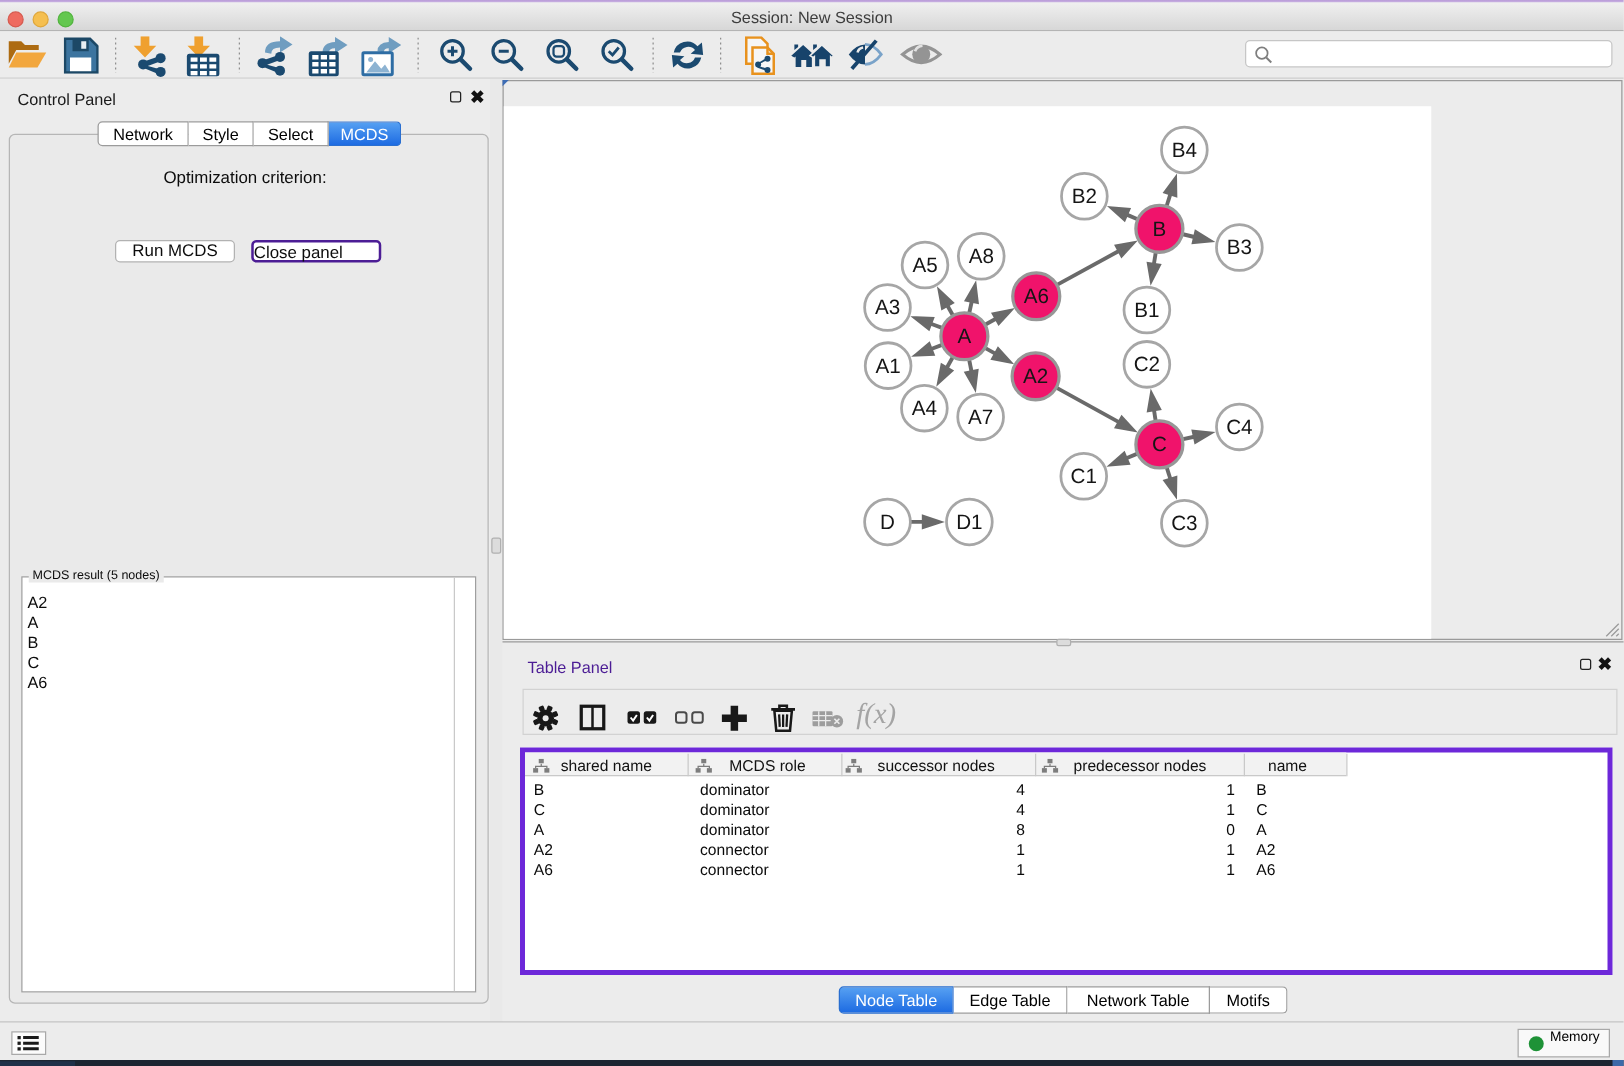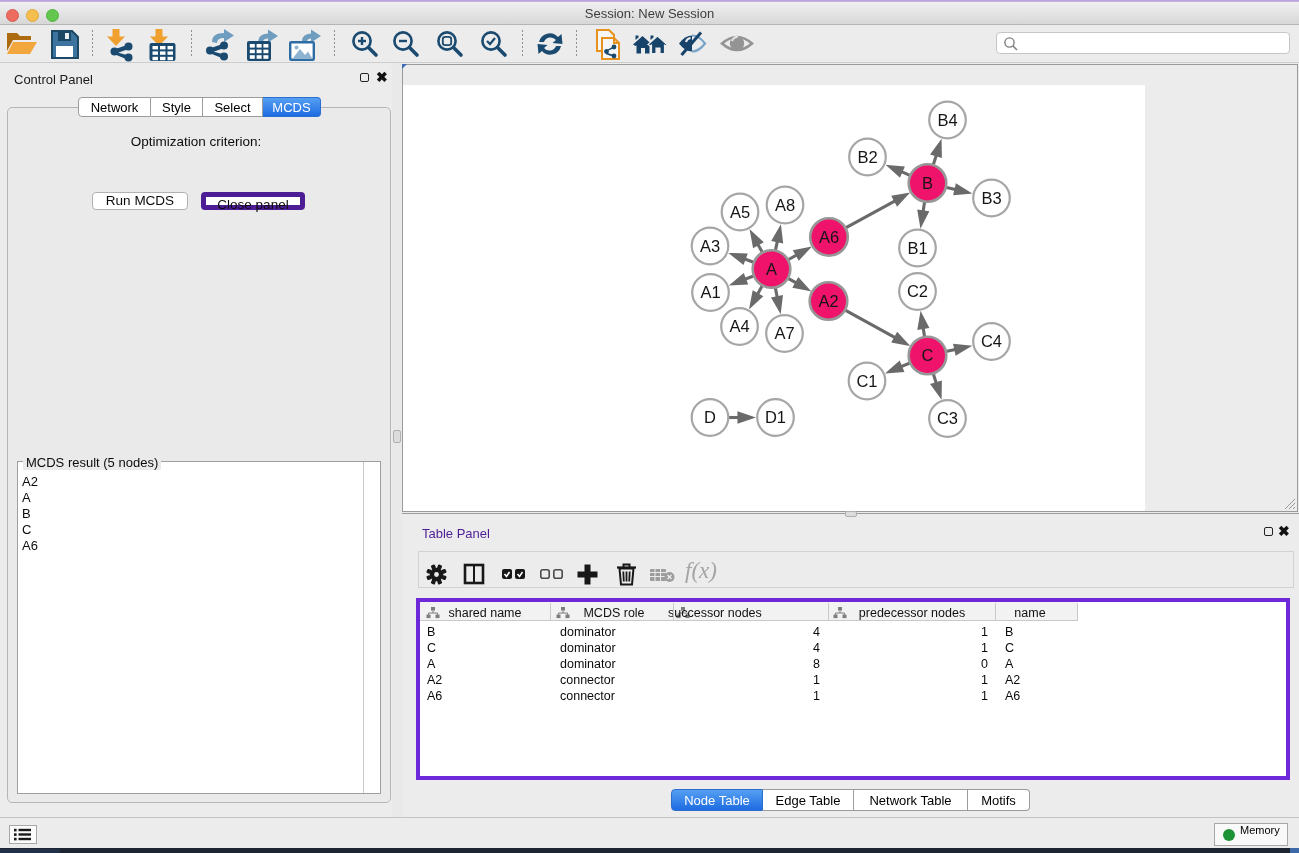--- a/index.html
+++ b/index.html
@@ -181,24 +181,24 @@
     <div class="tab" style="left:73px;width:52px;border-left:none">Style</div>
     <div class="tab" style="left:125px;width:60px;border-left:none">Select</div>
     <div class="tab" style="left:185px;width:58px;border-left:none;border-radius:0 4px 4px 0;background:linear-gradient(#56a0f2,#1d6be2);color:#fff;border-color:#2a6fd0">MCDS</div>
   </div>
 
   <div class="abs" style="left:7px;top:44px;width:384px;height:696px;background:#eaeaea;border:1px solid #b6b6b6;border-radius:5px"></div>
   <div class="abs" style="left:0;top:71px;width:392px;text-align:center;font-size:13.5px;color:#0c0c0c">Optimization criterion:</div>
 
 
   <div class="abs" style="left:92px;top:129px;width:96px;height:18px;background:#fff;border:1px solid #b2b2b2;border-radius:4px;text-align:center;font-size:13.5px;line-height:16px;color:#0c0c0c">Run MCDS</div>
-  <div class="abs" style="left:201px;top:129px;width:104px;height:18px;background:#fff;border:5px solid #4c1d95;border-radius:4px;text-align:center;font-size:13.5px;line-height:16px;color:#0c0c0c">Close panel</div>
+  <div class="abs" style="left:201px;top:129px;width:104px;height:18px;background:#fff;border:2px solid #4c1d95;border-radius:4px;font-size:13.5px;line-height:16px;color:#0c0c0c">Close panel</div>
 
   <div class="abs" style="left:17px;top:398px;width:364px;height:333px;background:#fff;border:1px solid #9f9f9f"></div>
-  <div class="abs" style="left:23px;top:392px;background:#eaeaea;padding:0 3px;font-size:13px;color:#0c0c0c">MCDS result (5 nodes)</div>
+  <div class="abs" style="left:23px;top:392px;background:#eaeaea;padding:0 3px;font-size:10px;color:#0c0c0c">MCDS result (5 nodes)</div>
   <div class="abs" style="left:363px;top:399px;width:1px;height:331px;background:#c9c9c9"></div>
   <div class="abs" style="left:22px;top:411px;font-size:13px;color:#0c0c0c;line-height:16px">A2<br>A<br>B<br>C<br>A6</div>
 </div>
 
 <div class="abs" style="left:392px;top:63px;width:10px;height:758px;background:#e9e9e9"></div>
 <div class="abs" style="left:392.5px;top:430px;width:8px;height:13px;background:#dcdcdc;border:1px solid #b0b0b0;border-radius:2px"></div>
 
 <div class="abs" style="left:402px;top:64px;width:896px;height:448px;background:#ececec;border:1px solid #9a9a9a">
   <div class="abs" style="left:0;top:20px;width:742px;height:426px;background:#fff">
       <svg width="894" height="426" style="position:absolute;left:0;top:0">
@@ -388,21 +388,21 @@
       <svg class="abs" style="left:413px;top:5px" width="14" height="12" viewBox="0 0 14 12">
         <g fill="#7d7d7d">
           <rect x="5" y="0" width="4" height="3.6"></rect>
           <rect x="0.5" y="7.5" width="4" height="3.6"></rect>
           <rect x="9.5" y="7.5" width="4" height="3.6"></rect>
         </g>
         <path d="M7 4 v2 M2.5 7.5 v-1.5 h9 v1.5" stroke="#7d7d7d" fill="none" stroke-width="1"></path>
       </svg>
     <div class="abs" style="left:16px;top:4px;width:98px;text-align:center;font-size:12.5px;color:#111">shared name</div>
     <div class="abs" style="left:145px;top:4px;width:98px;text-align:center;font-size:12.5px;color:#111">MCDS role</div>
-    <div class="abs" style="left:248px;top:4px;width:130px;text-align:left;font-size:12.5px;color:#111">successor nodes</div>
+    <div class="abs" style="left:264px;top:4px;width:130px;text-align:center;font-size:12.5px;color:#111">successor nodes</div>
     <div class="abs" style="left:427px;top:4px;width:130px;text-align:center;font-size:12.5px;color:#111">predecessor nodes</div>
     <div class="abs" style="left:569px;top:4px;width:82px;text-align:center;font-size:12.5px;color:#111">name</div>
         <div class="abs" style="left:130px;top:1px;width:1px;height:18px;background:#c9c9c9"></div>
     <div class="abs" style="left:253px;top:1px;width:1px;height:18px;background:#c9c9c9"></div>
     <div class="abs" style="left:408px;top:1px;width:1px;height:18px;background:#c9c9c9"></div>
     <div class="abs" style="left:575px;top:1px;width:1px;height:18px;background:#c9c9c9"></div>
     <div class="abs" style="left:657px;top:1px;width:1px;height:18px;background:#c9c9c9"></div>
         <div class="abs" style="left:7px;top:22px;font-size:12.5px;color:#0a0a0a;line-height:16px">B<br>C<br>A<br>A2<br>A6</div>
     <div class="abs" style="left:140px;top:22px;font-size:12.5px;color:#0a0a0a;line-height:16px">dominator<br>dominator<br>dominator<br>connector<br>connector</div>
     <div class="abs" style="left:300px;top:22px;width:100px;text-align:right;font-size:12.5px;color:#0a0a0a;line-height:16px">4<br>4<br>8<br>1<br>1</div>

